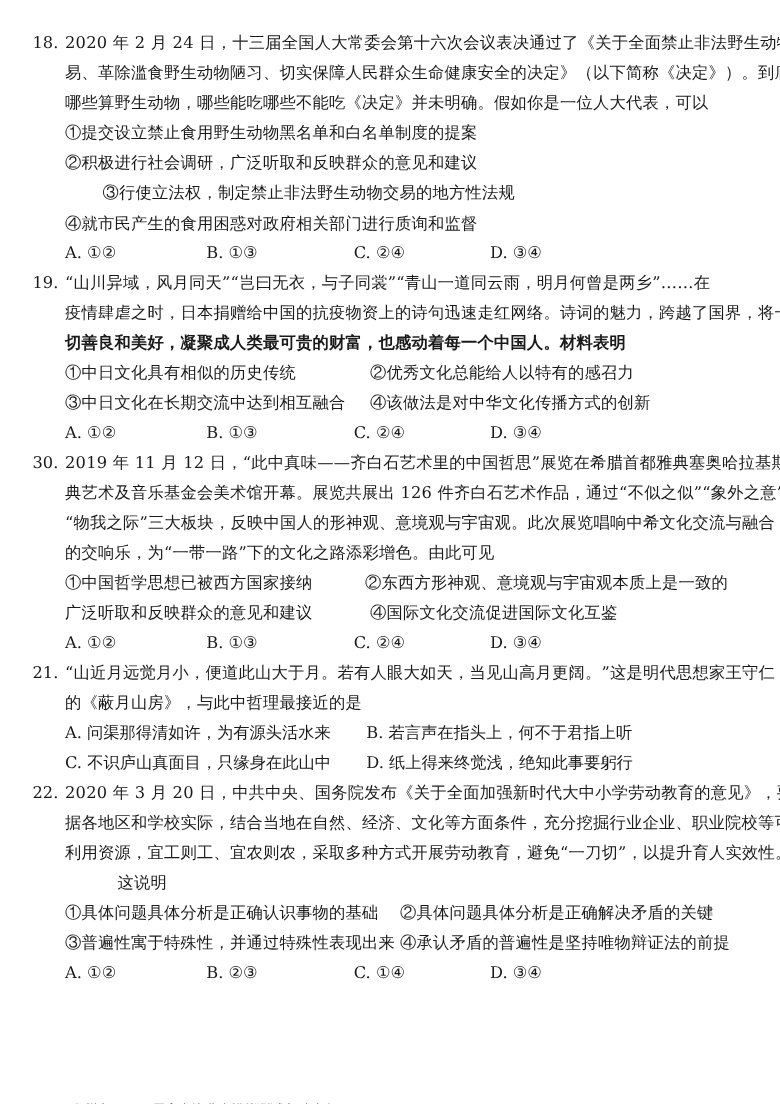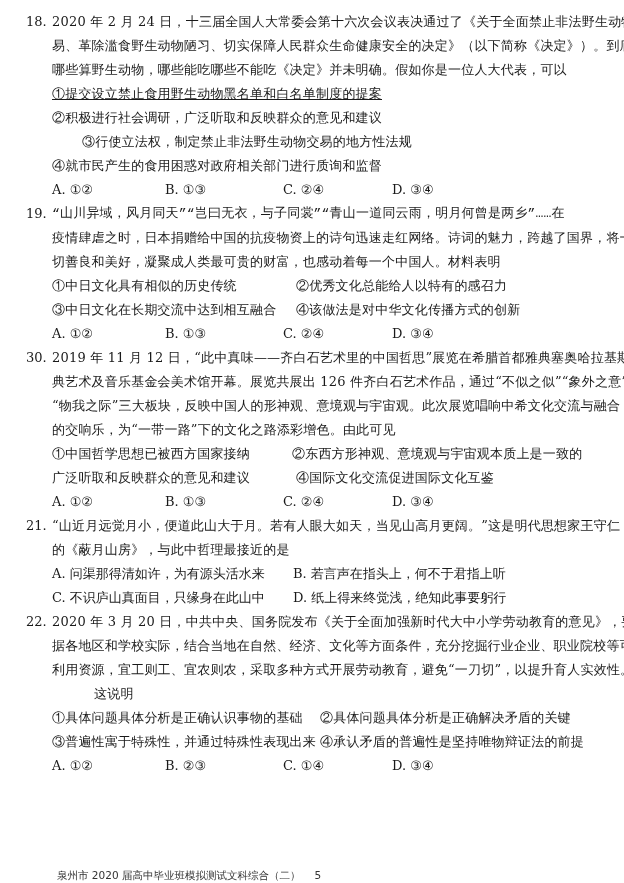--- a/index.html
+++ b/index.html
@@ -1,21 +1,21 @@
 <!DOCTYPE html>
 <html><head>
 <meta charset="utf-8">
 <style>
   html, body { margin: 0; padding: 0; background: #ffffff; }
   body {
     width: 624px; height: 883px; overflow: hidden; position: relative;
     font-family: "DejaVu Serif", "Liberation Serif", serif;
     color: #1a1a1a;
   }
-  .page { position: absolute; left: 0; top: 4px; width: 624px; height: 698px; }
+  .page { position: absolute; left: 0; top: 17px; width: 624px; height: 698px; }
   .q { position: absolute; left: 0; width: 624px; }
   .line {
     position: absolute; font-size: 13px; line-height: 16px; white-space: nowrap;
     letter-spacing: 0.2px;
   }
   .qnum { position: absolute; left: 26px; font-size: 13px; line-height: 16px; }
   .opt { position: absolute; font-size: 13px; line-height: 16px; white-space: nowrap; }
   .footer {
     position: absolute; left: 57px; top: 864px; font-size: 10.5px; line-height: 14px;
     font-family: "DejaVu Sans", "Liberation Sans", sans-serif; color: #333;
@@ -26,35 +26,35 @@
 </head>
 <body>
 
 <div class="page">
 
   <div class="q" style="top:0;">
     <span class="qnum" style="top:10px;">18.</span>
     <span class="line" style="left:52px; top:10px;">2020 年 2 月 24 日，十三届全国人大常委会第十六次会议表决通过了《关于全面禁止非法野生动物交</span>
     <span class="line" style="left:52px; top:34px;">易、革除滥食野生动物陋习、切实保障人民群众生命健康安全的决定》（以下简称《决定》）。到底</span>
     <span class="line" style="left:52px; top:58px;">哪些算野生动物，哪些能吃哪些不能吃《决定》并未明确。假如你是一位人大代表，可以</span>
-    <span class="line" style="left:52px; top:82px;text-decoration:underline;">①提交设立禁止食用野生动物黑名单和白名单制度的提案</span>
+    <span class="line" style="left:52px; top:82px;">①提交设立禁止食用野生动物黑名单和白名单制度的提案</span>
     <span class="line" style="left:52px; top:106px;">②积极进行社会调研，广泛听取和反映群众的意见和建议</span>
     <span class="line" style="left:52px; top:130px;margin-left:30px;">③行使立法权，制定禁止非法野生动物交易的地方性法规</span>
     <span class="line" style="left:52px; top:154px;font-family:Liberation Serif, serif;">④就市民产生的食用困惑对政府相关部门进行质询和监督</span>
     <span class="opt" style="left:52px; top:178px;">A. ①②</span>
     <span class="opt" style="left:165px; top:178px;">B. ①③</span>
     <span class="opt" style="left:283px; top:178px;">C. ②④</span>
     <span class="opt" style="left:392px; top:178px;">D. ③④</span>
   </div>
 
   <div class="q" style="top:0;">
     <span class="qnum" style="top:202px;">19.</span>
-    <span class="line" style="left:52px; top:202px;font-family:Liberation Mono, monospace;">“山川异域，风月同天”“岂曰无衣，与子同裳”“青山一道同云雨，明月何曾是两乡”……在</span>
+    <span class="line" style="left:52px; top:202px;">“山川异域，风月同天”“岂曰无衣，与子同裳”“青山一道同云雨，明月何曾是两乡”……在</span>
     <span class="line" style="left:52px; top:226px;">疫情肆虐之时，日本捐赠给中国的抗疫物资上的诗句迅速走红网络。诗词的魅力，跨越了国界，将一</span>
-    <span class="line" style="left:52px; top:250px;">切善良和美好，凝聚成人类最可贵的财富，也感动着每一个中国人。材料表明</span>
+    <span class="line" style="left:52px; top:250px;font-weight:bold;">切善良和美好，凝聚成人类最可贵的财富，也感动着每一个中国人。材料表明</span>
     <span class="line" style="left:52px; top:274px;">①中日文化具有相似的历史传统</span>
     <span class="line" style="left:296px; top:274px;">②优秀文化总能给人以特有的感召力</span>
     <span class="line" style="left:52px; top:298px;">③中日文化在长期交流中达到相互融合</span>
     <span class="line" style="left:296px; top:298px;">④该做法是对中华文化传播方式的创新</span>
     <span class="opt" style="left:52px; top:322px;">A. ①②</span>
     <span class="opt" style="left:165px; top:322px;">B. ①③</span>
     <span class="opt" style="left:283px; top:322px;">C. ②④</span>
     <span class="opt" style="left:392px; top:322px;">D. ③④</span>
   </div>
 

